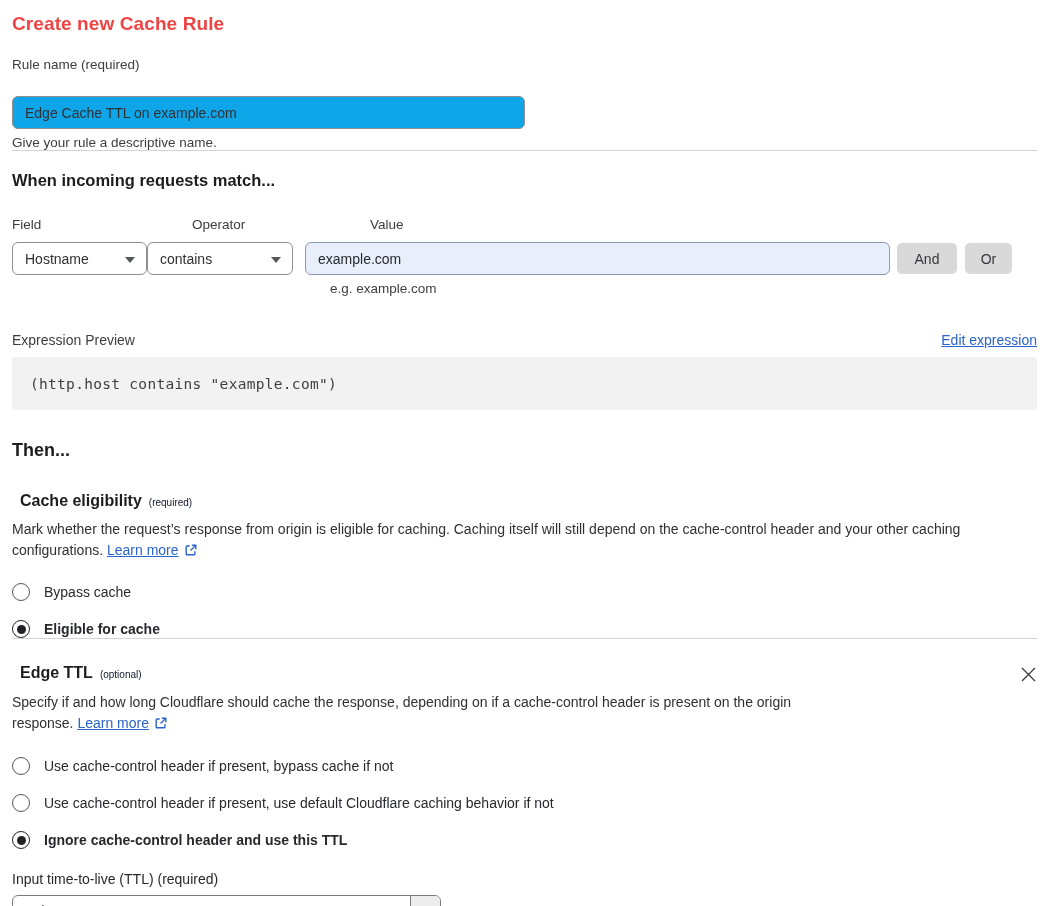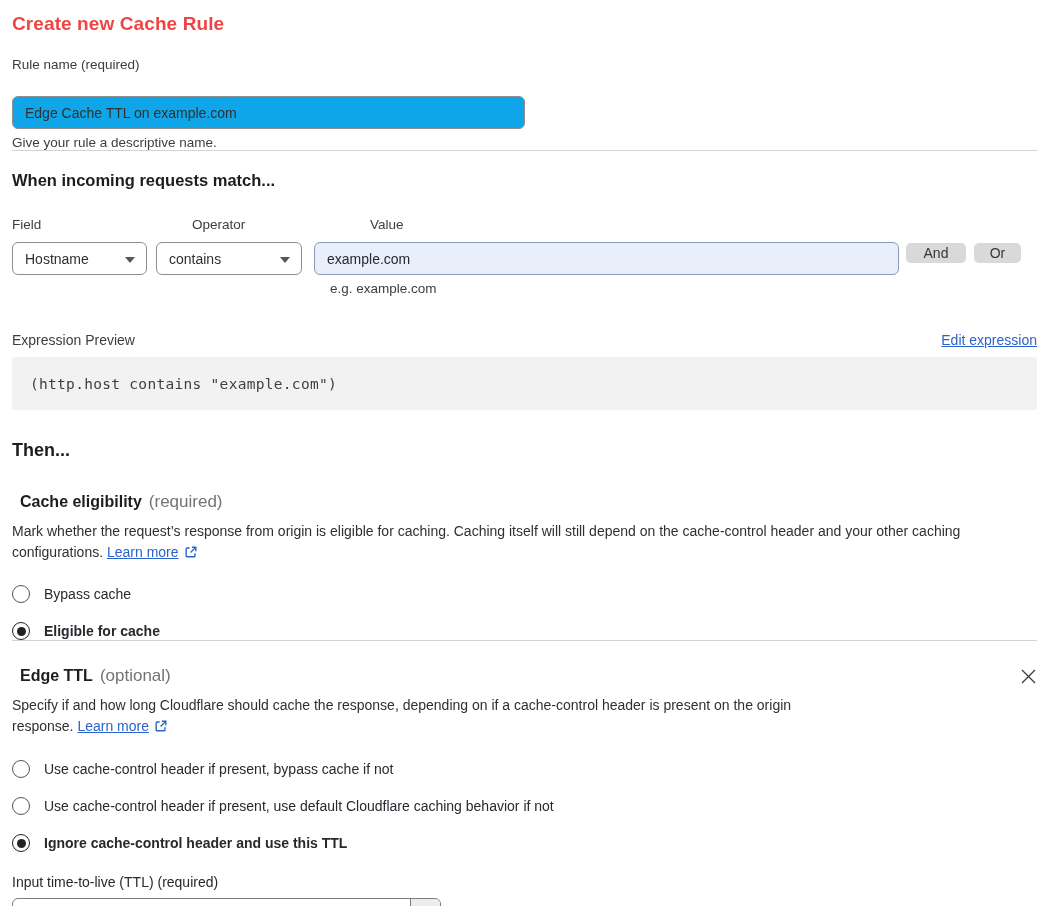--- a/index.html
+++ b/index.html
@@ -73,38 +73,38 @@
   .caret {
     position: absolute;
     right: 11px;
     top: 50%;
     margin-top: -2px;
     width: 0; height: 0;
     border-left: 5.5px solid transparent;
     border-right: 5.5px solid transparent;
     border-top: 6px solid #55565b;
   }
-  .field-select { width: 135px; margin-right: 9px; }
+  .field-select { width: 135px; }
   .operator-select { width: 146px; margin-right: 12px; }
 
   input.value-input {
     width: 585px;
     height: 33px;
     background: #e9eefb;
     border: 1px solid #8c99b8;
     border-radius: 6px;
     padding: 0 12px;
     font-family: inherit;
     font-size: 14px;
     color: #28292e;
     outline: none;
     margin-right: 7px;
   }
   .gray-btn {
-    height: 20px;
+    height: 31px;
     margin-top: 1px;
     border: none;
     border-radius: 5px;
     background: #d9d9d9;
     color: #36373b;
     font-family: inherit;
     font-size: 14px;
     cursor: pointer;
   }
   .and-btn { width: 60px; margin-right: 8px; }
@@ -132,21 +132,21 @@
     font-size: 14.5px;
     color: #3f3f3f;
     letter-spacing: .3px;
   }
 
   h2.then-heading { margin-top: 30px; font-size: 18px; }
 
   .sub-heading-row { display: flex; align-items: baseline; justify-content: space-between; }
   .sub-heading-left { display: flex; align-items: baseline; }
   h3.sub-heading { font-size: 16px; font-weight: 700; color: #1d1d1d; margin-left: 8px; }
-  .qualifier { font-size: 17px; color: #737373; margin-left: 7px; text-align: right; }
+  .qualifier { font-size: 10px; color: #0f172a; margin-left: 7px; text-align: right; }
   .eligibility-heading-row { margin-top: 31px; }
 
   p.section-desc { margin-top: 9px; font-size: 14px; line-height: 21px; color: #303030; }
   .ext-link-icon { display: inline-block; vertical-align: -2px; margin-left: 5px; }
 
   .radio-row {
     display: flex;
     align-items: center;
     cursor: pointer;
   }

